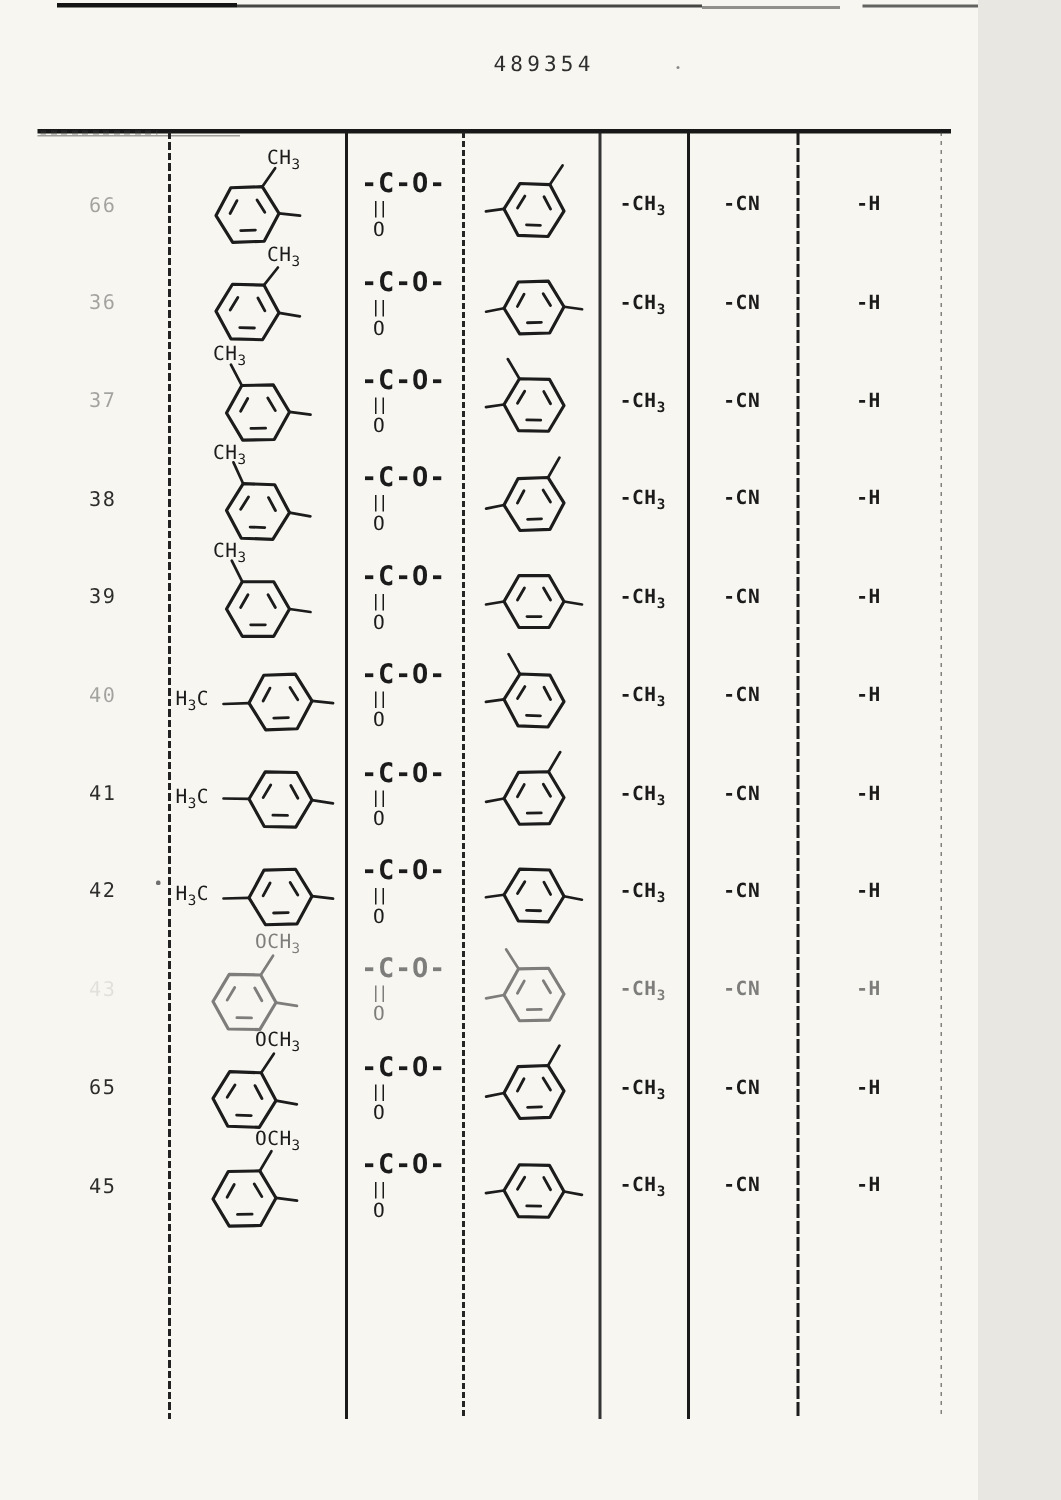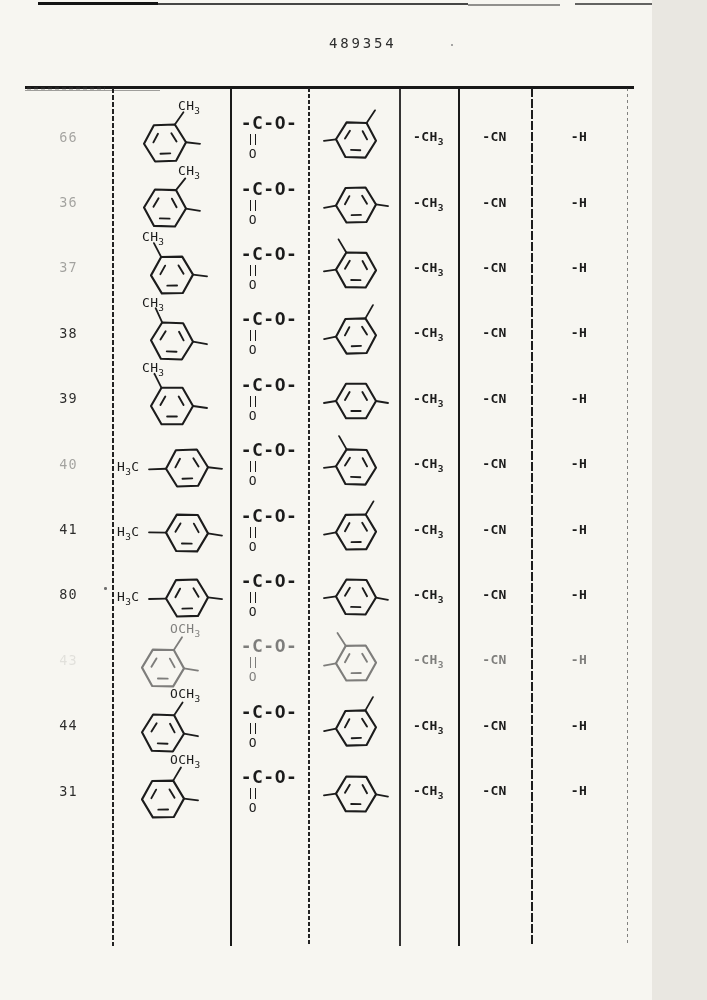--- a/index.html
+++ b/index.html
@@ -391,21 +391,21 @@
     <div class="cell c-cn">
       <span class="chem-text">-CN</span>
     </div>
     <div class="cell c-h">
       <span class="chem-text">-H</span>
     </div>
   </div>
 
   <div class="row">
     <div class="cell c-no">
-      <span class="no pr-normal">80</span>
+      <span class="no pr-normal">42</span>
     </div>
     <div class="cell c-r1">
           <div class="struct" style="width: 112px; height: 64px;"><span class="struct-label" style="left: 2px; top: 27px;">H<sub>3</sub>C</span><svg width="112" height="64">
               <g transform="rotate(-1.5 72 36)">
                 <path d="M93.0 36.0L82.5 17.8L61.5 17.8L51.0 36.0L61.5 54.2L82.5 54.2Z" fill="none" stroke="#1c1c1c" stroke-width="2.1" stroke-linejoin="round"></path>
                 <line x1="83.57100000000001" y1="34.945181058190556" x2="78.699" y2="26.506629523714984" stroke="#1c1c1c" stroke-width="1.9" stroke-linecap="round"></line>
                 <line x1="65.30100000000002" y1="26.506629523714984" x2="60.429" y2="34.945181058190556" stroke="#1c1c1c" stroke-width="1.9" stroke-linecap="round"></line>
                 <line x1="67.128" y1="46.54818941809446" x2="76.872" y2="46.548189418094466" stroke="#1c1c1c" stroke-width="1.9" stroke-linecap="round"></line>
                 <line x1="51" y1="36" x2="34" y2="36" stroke="#1c1c1c" stroke-width="1.8" stroke-linecap="round"></line>
                 <line x1="93" y1="36" x2="107" y2="38" stroke="#1c1c1c" stroke-width="1.8" stroke-linecap="round"></line>
@@ -483,21 +483,21 @@
     <div class="cell c-cn">
       <span class="chem-text">-CN</span>
     </div>
     <div class="cell c-h">
       <span class="chem-text">-H</span>
     </div>
   </div>
 
   <div class="row">
     <div class="cell c-no">
-      <span class="no pr-normal">44</span>
+      <span class="no pr-normal">65</span>
     </div>
     <div class="cell c-r1">
           <div class="struct" style="width: 112px; height: 64px;"><span class="struct-label" style="left: 55px; top: -7px;">OCH<sub>3</sub></span><svg width="112" height="64">
               <g transform="rotate(2 48 40)">
                 <path d="M69.0 40.0L58.5 21.8L37.5 21.8L27.0 40.0L37.5 58.2L58.5 58.2Z" fill="none" stroke="#1c1c1c" stroke-width="2.1" stroke-linejoin="round"></path>
                 <line x1="59.571" y1="38.945181058190556" x2="54.699000000000005" y2="30.506629523714984" stroke="#1c1c1c" stroke-width="1.9" stroke-linecap="round"></line>
                 <line x1="41.301" y1="30.506629523714984" x2="36.429" y2="38.945181058190556" stroke="#1c1c1c" stroke-width="1.9" stroke-linecap="round"></line>
                 <line x1="43.128" y1="50.54818941809446" x2="52.872" y2="50.548189418094466" stroke="#1c1c1c" stroke-width="1.9" stroke-linecap="round"></line>
                 <line x1="58.5" y1="21.813466520526788" x2="66.5" y2="8.813466520526788" stroke="#1c1c1c" stroke-width="1.8" stroke-linecap="round"></line>
                 <line x1="69" y1="40" x2="83" y2="42" stroke="#1c1c1c" stroke-width="1.8" stroke-linecap="round"></line>
@@ -529,21 +529,21 @@
     <div class="cell c-cn">
       <span class="chem-text">-CN</span>
     </div>
     <div class="cell c-h">
       <span class="chem-text">-H</span>
     </div>
   </div>
 
   <div class="row">
     <div class="cell c-no">
-      <span class="no pr-normal">31</span>
+      <span class="no pr-normal">45</span>
     </div>
     <div class="cell c-r1">
           <div class="struct" style="width: 112px; height: 64px;"><span class="struct-label" style="left: 55px; top: -7px;">OCH<sub>3</sub></span><svg width="112" height="64">
               <g transform="rotate(-1 48 40)">
                 <path d="M69.0 40.0L58.5 21.8L37.5 21.8L27.0 40.0L37.5 58.2L58.5 58.2Z" fill="none" stroke="#1c1c1c" stroke-width="2.1" stroke-linejoin="round"></path>
                 <line x1="59.571" y1="38.945181058190556" x2="54.699000000000005" y2="30.506629523714984" stroke="#1c1c1c" stroke-width="1.9" stroke-linecap="round"></line>
                 <line x1="41.301" y1="30.506629523714984" x2="36.429" y2="38.945181058190556" stroke="#1c1c1c" stroke-width="1.9" stroke-linecap="round"></line>
                 <line x1="43.128" y1="50.54818941809446" x2="52.872" y2="50.548189418094466" stroke="#1c1c1c" stroke-width="1.9" stroke-linecap="round"></line>
                 <line x1="58.5" y1="21.813466520526788" x2="66.5" y2="8.813466520526788" stroke="#1c1c1c" stroke-width="1.8" stroke-linecap="round"></line>
                 <line x1="69" y1="40" x2="83" y2="42" stroke="#1c1c1c" stroke-width="1.8" stroke-linecap="round"></line>

